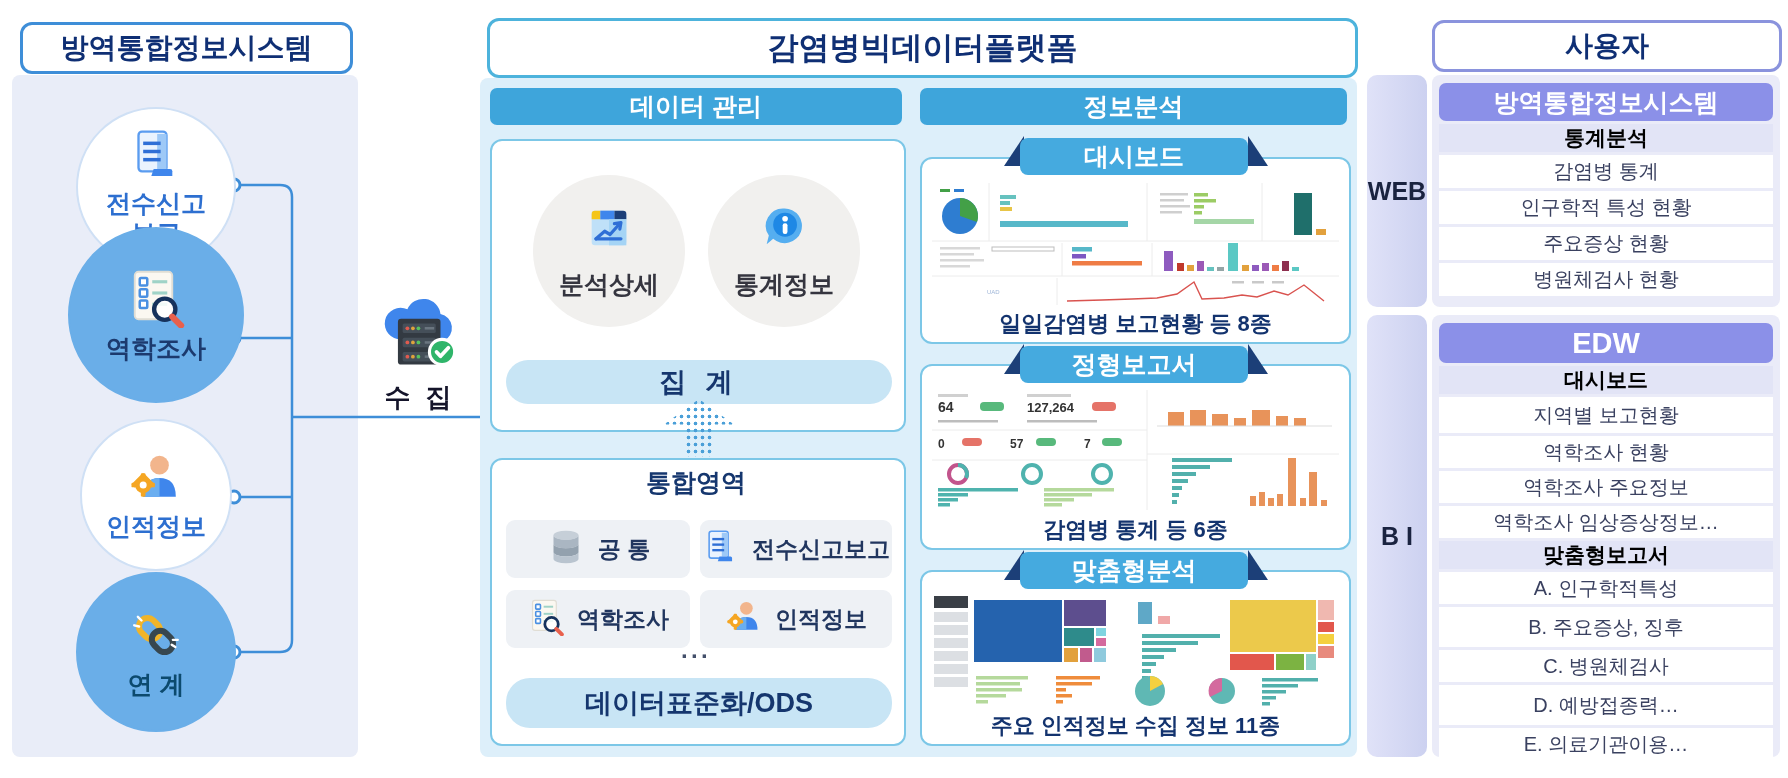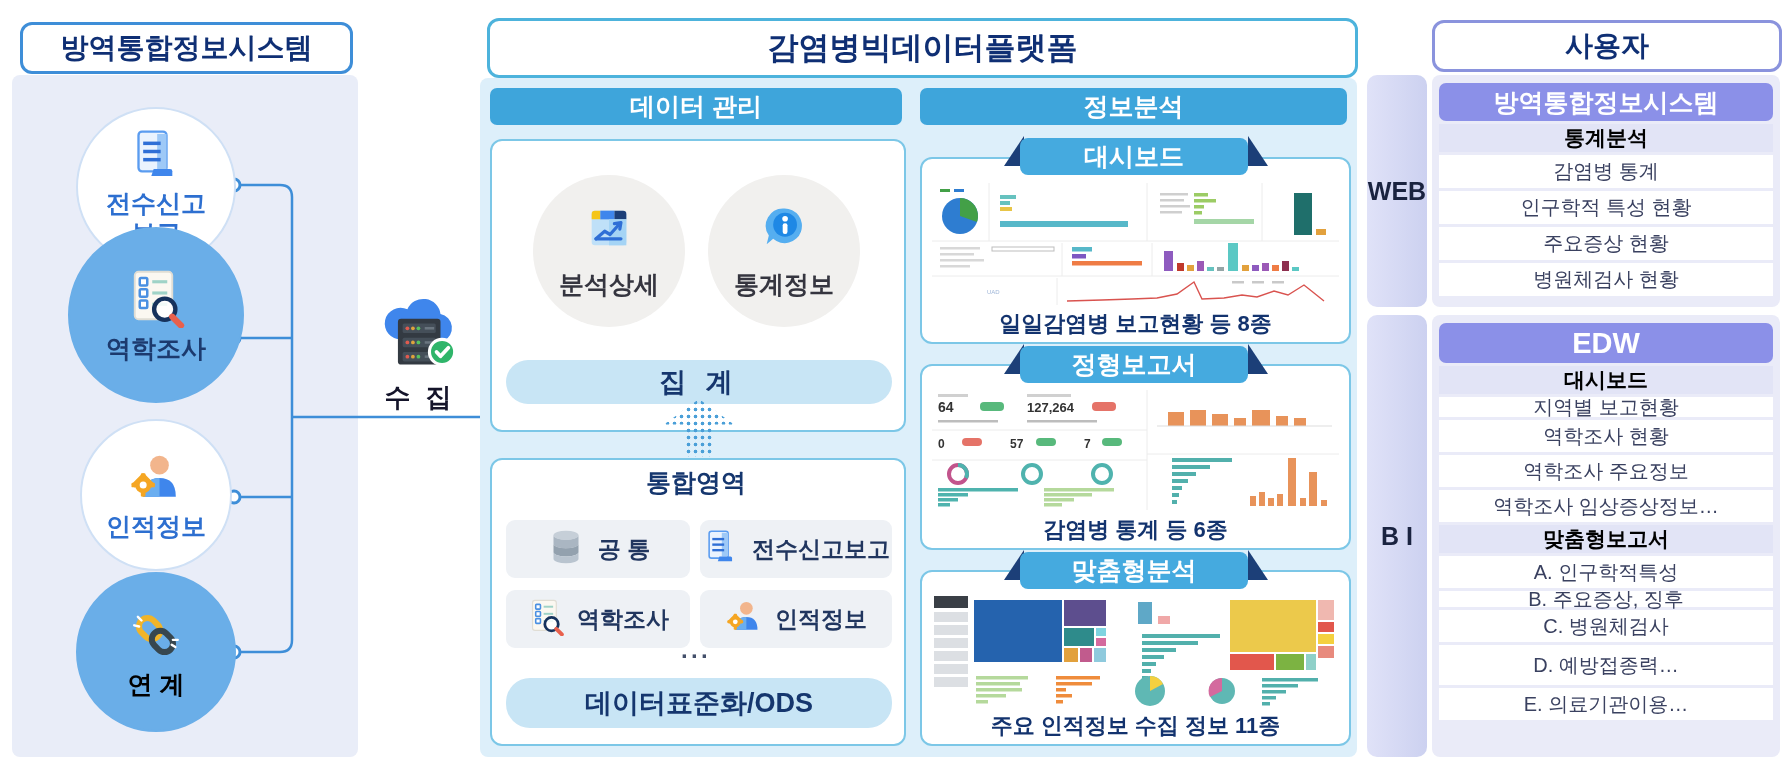--- a/index.html
+++ b/index.html
@@ -12,21 +12,21 @@
   .panel-body{position:absolute;border-radius:8px;}
   
   .left-body{left:12px;top:75px;width:346px;height:682px;background:#e9edf8;}
   .left-title{left:20px;top:22px;width:327px;height:46px;border:3px solid #3e8ed8;font-size:28px;}
   .node{position:absolute;border-radius:50%;display:flex;flex-direction:column;align-items:center;justify-content:center;z-index:3;text-align:center;}
   .node.white{background:#fff;border:2px solid #cfe0f5;}
   .node.blue{background:#6aaee8;border:2px solid #6aaee8;}
   .node .nlabel{font-weight:bold;font-size:25px;line-height:1.15;white-space:pre-line;margin-top:6px;}
   .node.white .nlabel{color:#2d6fd0;}
   .node.blue .nlabel.navy{color:#1c3a6e;}
-  .node.blue .nlabel.white{color:#000000;}
+  .node.blue .nlabel.white{color:#0c4a6e;}
   .node .icon{line-height:0;}
   
   .collect{left:372px;top:292px;width:96px;height:118px;display:flex;flex-direction:column;align-items:center;z-index:4;}
   .collect .clabel{font-weight:bold;font-size:26px;color:#14142a;letter-spacing:4px;margin-top:2px;}
   
   .center-body{left:480px;top:78px;width:877px;height:679px;background:#ddeffa;}
   .center-title{left:487px;top:18px;width:865px;height:54px;border:3px solid #4db3dc;font-size:31px;}
   .col-header{position:absolute;height:37px;background:#3ea5db;border-radius:7px;display:flex;align-items:center;justify-content:center;
               color:#fff;font-weight:bold;font-size:25px;z-index:4;}
   .white-box{position:absolute;background:#fff;border:2px solid #7cc7e7;border-radius:12px;z-index:2;}
@@ -575,27 +575,27 @@
     <div class="rrow" style="height:33px;">병원체검사 현황</div>
   </div>
 
   <div class="rpanel" style="top:315px;height:442px;">
     <div class="rheader" style="height:40px;font-size:29px;">
       <span>EDW</span>
     </div>
     <div class="rsub" style="height:28px;">
       <span>대시보드</span>
     </div>
-    <div class="rrow" style="height:20px;">지역별 보고현황</div>
+    <div class="rrow" style="height:36px;">지역별 보고현황</div>
     <div class="rrow" style="height:32px;">역학조사 현황</div>
     <div class="rrow" style="height:32px;">역학조사 주요정보</div>
     <div class="rrow" style="height:32px;">역학조사 임상증상정보…</div>
     <div class="rsub" style="height:28px;">
       <span>맞춤형보고서</span>
     </div>
     <div class="rrow" style="height:32px;">A. 인구학적특성</div>
-    <div class="rrow" style="height:16px;">B. 주요증상, 징후</div>
+    <div class="rrow" style="height:40px;">B. 주요증상, 징후</div>
     <div class="rrow" style="height:32px;">C. 병원체검사</div>
     <div class="rrow" style="height:40px;">D. 예방접종력…</div>
     <div class="rrow" style="height:32px;">E. 의료기관이용…</div>
   </div>
 
 </div>
 
 </body></html>

